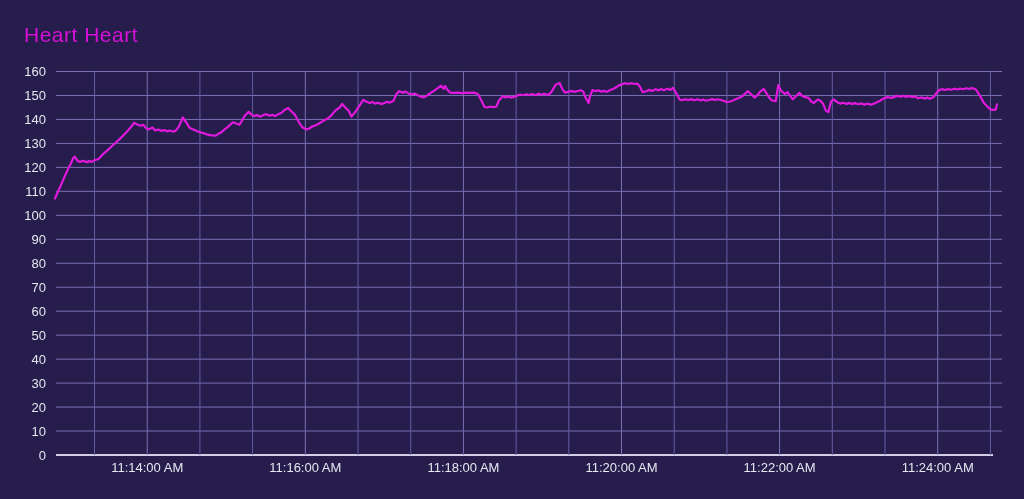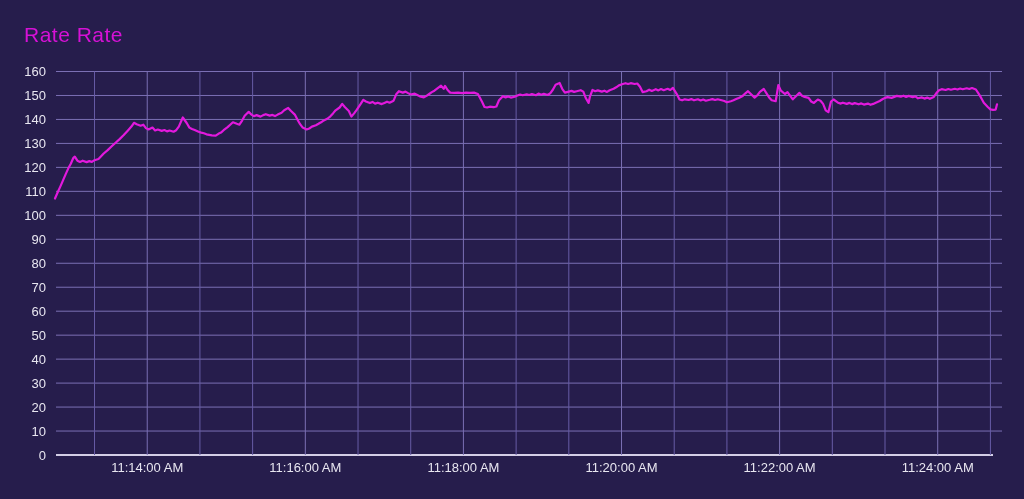--- a/index.html
+++ b/index.html
@@ -15,21 +15,21 @@
     font-size:21px;letter-spacing:0.5px;
     color:#d611d6;
   }
   svg{position:absolute;left:0;top:0;display:block;}
   text{font-family:"Liberation Sans",sans-serif;}
 </style>
 </head>
 <body>
 
 <div class="stage">
-  <div class="chart-title">Rate Rate</div>
+  <div class="chart-title">Heart Heart</div>
   <svg id="chart" width="1024" height="499" viewBox="0 0 1024 499">
       <line x1="56" x2="993" y1="455" y2="455" stroke="#d3cde6" stroke-width="1.8"></line>
       <text x="46" y="459.5" text-anchor="end" font-size="13" fill="#e8e6f0">0</text>
       <line x1="56" x2="1002" y1="431.03125" y2="431.03125" stroke="#7b70b4" stroke-width="1"></line>
       <text x="46" y="435.53125" text-anchor="end" font-size="13" fill="#e8e6f0">10</text>
       <line x1="56" x2="1002" y1="407.0625" y2="407.0625" stroke="#7b70b4" stroke-width="1"></line>
       <text x="46" y="411.5625" text-anchor="end" font-size="13" fill="#e8e6f0">20</text>
       <line x1="56" x2="1002" y1="383.09375" y2="383.09375" stroke="#7b70b4" stroke-width="1"></line>
       <text x="46" y="387.59375" text-anchor="end" font-size="13" fill="#e8e6f0">30</text>
       <line x1="56" x2="1002" y1="359.125" y2="359.125" stroke="#7b70b4" stroke-width="1"></line>

